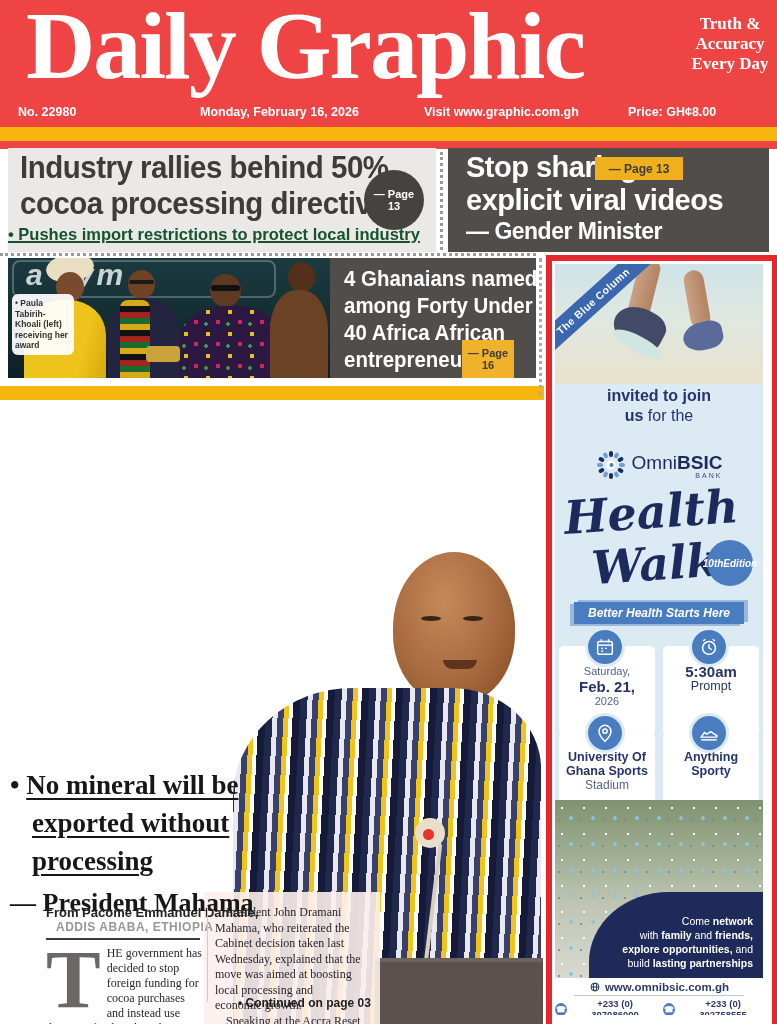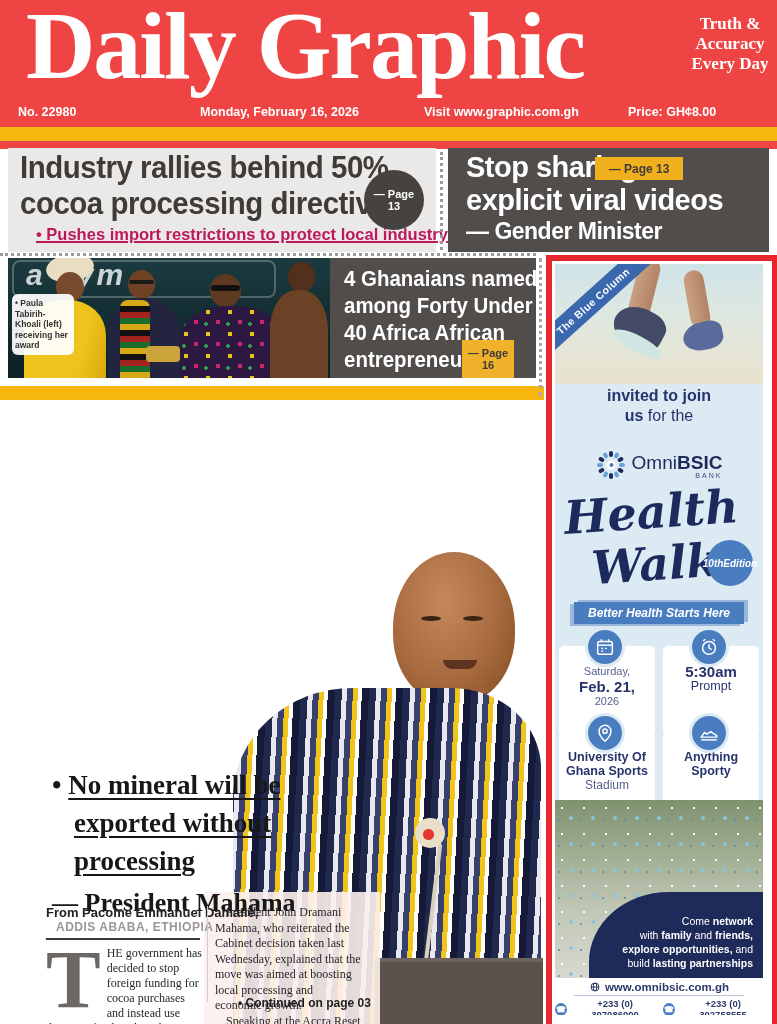--- a/index.html
+++ b/index.html
@@ -17,21 +17,21 @@
   .gold-bar{left:0;top:127px;width:777px;height:14px;background:#F6B60D;}
   .gold-bar2{left:0;top:386px;width:544px;height:14px;background:#F6B60D;}
 
   
   .tz-left{left:8px;top:148px;width:428px;height:104px;background:#EAE9E7;}
   .tz-left-h{left:12px;color:#3E3B39;font-weight:bold;font-size:31px;white-space:nowrap;
              transform:scaleX(.95);transform-origin:left;letter-spacing:-.5px;}
   .tz-badge-circ{left:356px;top:22px;width:60px;height:60px;border-radius:50%;background:#46423F;
                  color:#fff;display:flex;flex-direction:column;align-items:center;justify-content:center;
                  font-size:11px;font-weight:bold;line-height:12px;}
-  .tz-sub{left:28px;top:77px;color:#be185d;font-weight:bold;font-size:16.5px;
+  .tz-sub{left:0;top:77px;color:#14532d;font-weight:bold;font-size:16.5px;
           text-decoration:underline;text-decoration-thickness:2px;white-space:nowrap;}
   .dot-v1{left:440px;top:152px;height:98px;border-left:3px dotted #9a9a9a;}
   .tz-right{left:448px;top:148px;width:321px;height:104px;background:#514D4B;color:#fff;}
   .tz-right-h{left:18px;font-weight:bold;font-size:29px;white-space:nowrap;letter-spacing:-.5px;}
   .tz-right-badge{left:147px;top:9px;width:88px;height:23px;background:#F0AF1D;color:#3E3B39;
                   font-size:12px;font-weight:bold;display:flex;align-items:center;justify-content:center;}
   .dot-h{left:0px;top:253px;width:536px;border-top:3px dotted #9a9a9a;}
   .dot-v2{left:539px;top:258px;height:138px;border-left:3px dotted #aaa;}
 
   
@@ -49,21 +49,21 @@
   .panel-h{left:14px;color:#fff;font-weight:bold;font-size:22px;white-space:nowrap;
            transform:scaleX(.93);transform-origin:left;}
   .panel-badge{left:132px;top:82px;width:52px;height:38px;background:#F0B22A;color:#3E3B39;
                font-size:11px;font-weight:bold;display:flex;flex-direction:column;
                align-items:center;justify-content:center;line-height:12px;}
 
   
   .lead-h{left:8px;top:398px;font-family:"Liberation Serif",serif;font-weight:bold;
           font-size:86px;line-height:95px;letter-spacing:-2.5px;color:#151515;z-index:5;}
   .sub{left:10px;top:766px;z-index:6;font-family:"Liberation Serif",serif;font-weight:bold;
-       color:#171717;font-size:27px;line-height:38px;margin-left:42px;}
+       color:#171717;font-size:27px;line-height:38px;}
   .sub .ul{text-decoration:underline;text-decoration-thickness:2px;text-underline-offset:4px;}
   .sub-attr{margin-top:4px;font-size:26px;}
   .byline{left:46px;top:905px;z-index:6;font-size:13px;font-weight:bold;color:#222;}
   .dateline{left:56px;top:920px;z-index:6;font-size:12px;font-weight:bold;color:#9a9795;letter-spacing:.5px;}
   .by-rule{left:46px;top:938px;width:154px;border-top:2px solid #3a3a3a;z-index:6;}
   .tint{left:204px;top:892px;width:176px;height:132px;background:rgba(252,240,236,.9);z-index:4;}
   .col1{left:46px;top:946px;width:158px;z-index:6;font-family:"Liberation Serif",serif;
         font-size:12px;line-height:15px;color:#26262e;}
   .dropcap{float:left;font-family:"Liberation Serif",serif;font-weight:bold;font-size:82px;
            line-height:62px;color:#6b6764;margin:3px 6px 0 0;}

